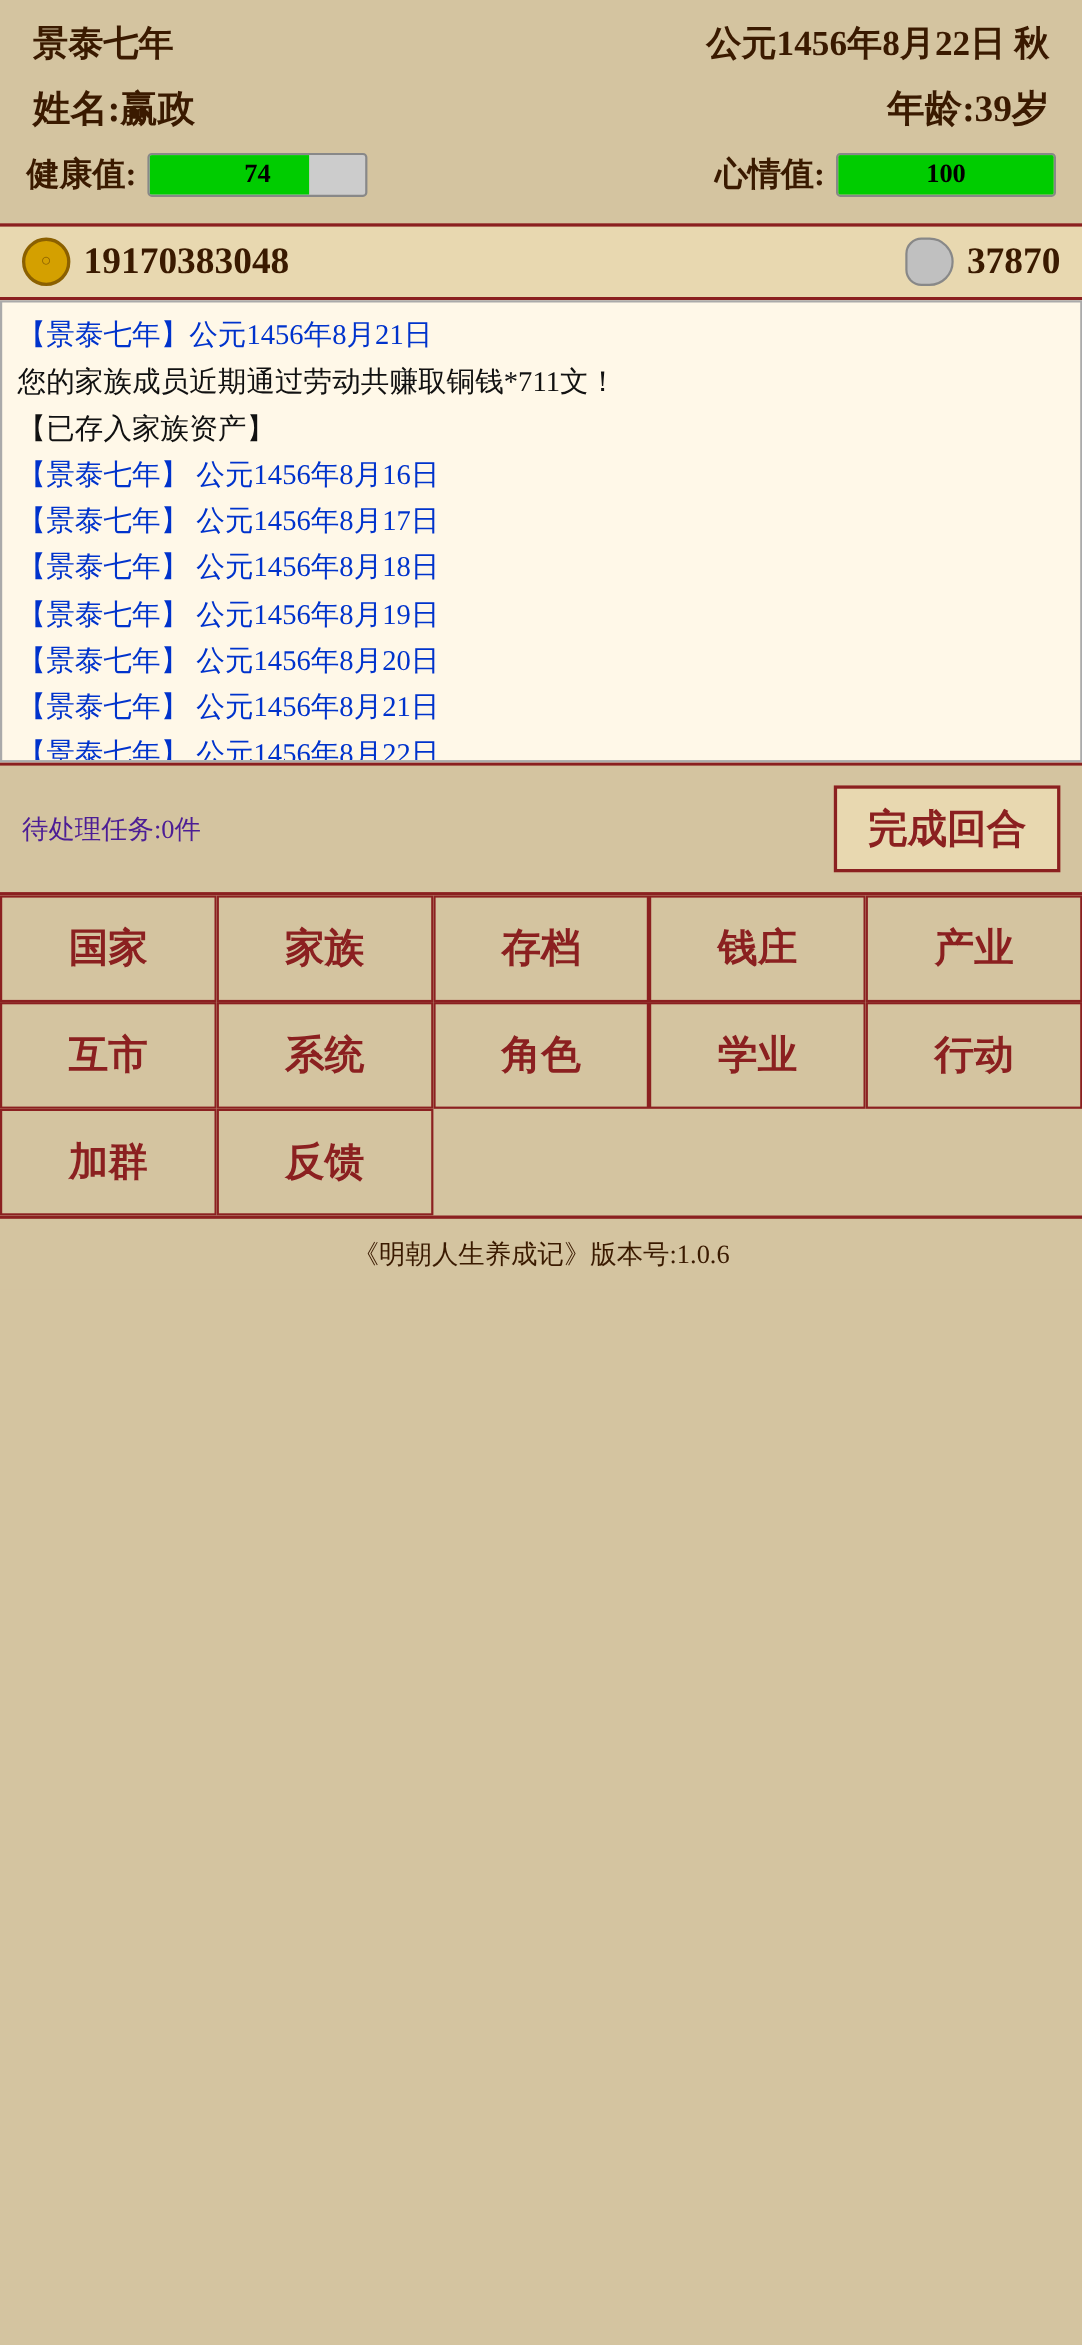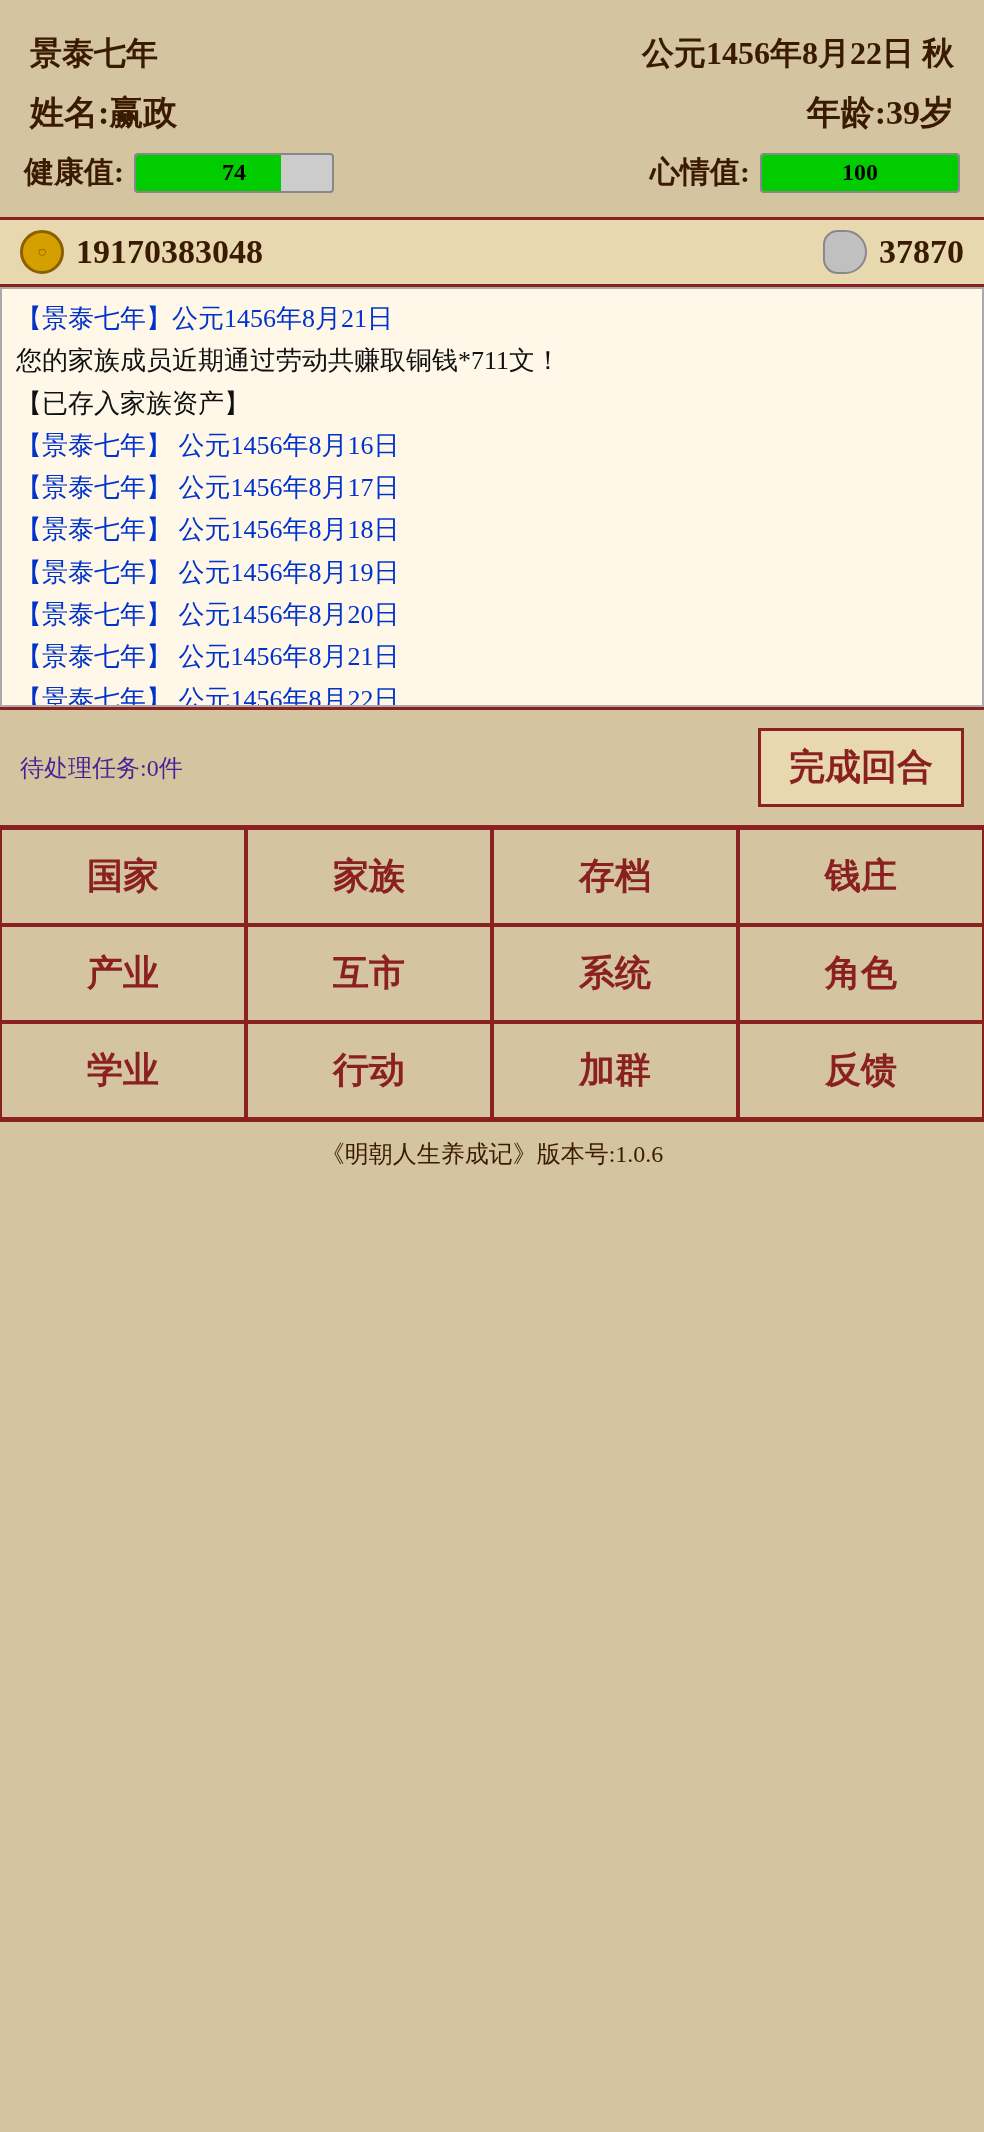--- a/index.html
+++ b/index.html
@@ -6,21 +6,21 @@
     body {
       width: 984px;
       min-height: 2132px;
       background-color: #d4c4a0;
       font-family: "SimSun", "STSong", serif;
       overflow-x: hidden;
     }
 
     .top-section {
       background-color: #d4c4a0;
-      padding: 32px 20px 10px 20px;
+      padding: 18px 20px 10px 20px;
     }
 
     .era-date-row {
       display: flex;
       justify-content: space-between;
       align-items: center;
       margin-bottom: 14px;
       padding: 0 10px;
     }
 
@@ -202,21 +202,21 @@
       padding: 12px 28px;
       font-size: 36px;
       color: #8b2020;
       font-weight: bold;
       font-family: "SimSun", "STSong", serif;
       cursor: pointer;
     }
 
     .nav-grid {
       display: grid;
-      grid-template-columns: repeat(4, 1fr);
+      grid-template-columns: repeat(5, 1fr);
       border-top: 3px solid #8b2020;
     }
 
     .nav-cell {
       background: #d4c4a0;
       border: 2px solid #8b2020;
       padding: 22px 8px;
       text-align: center;
       font-size: 36px;
       color: #8b2020;

